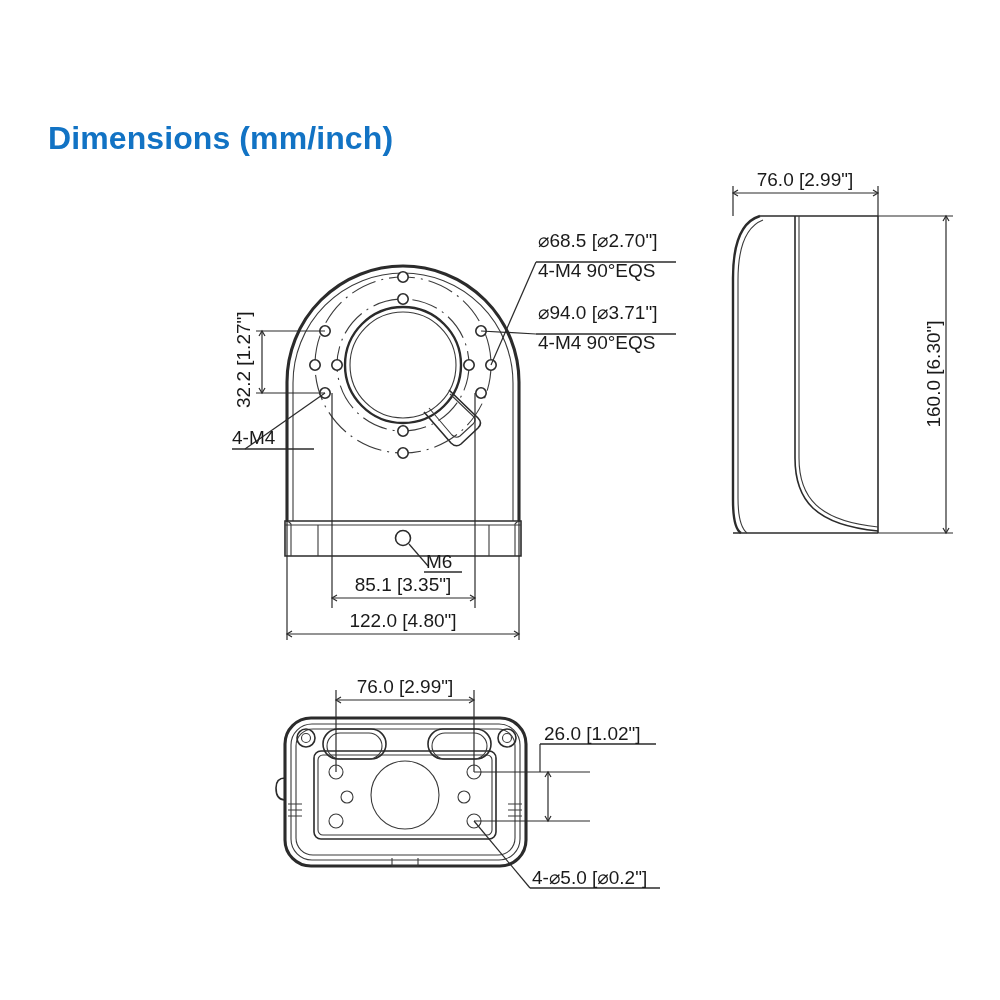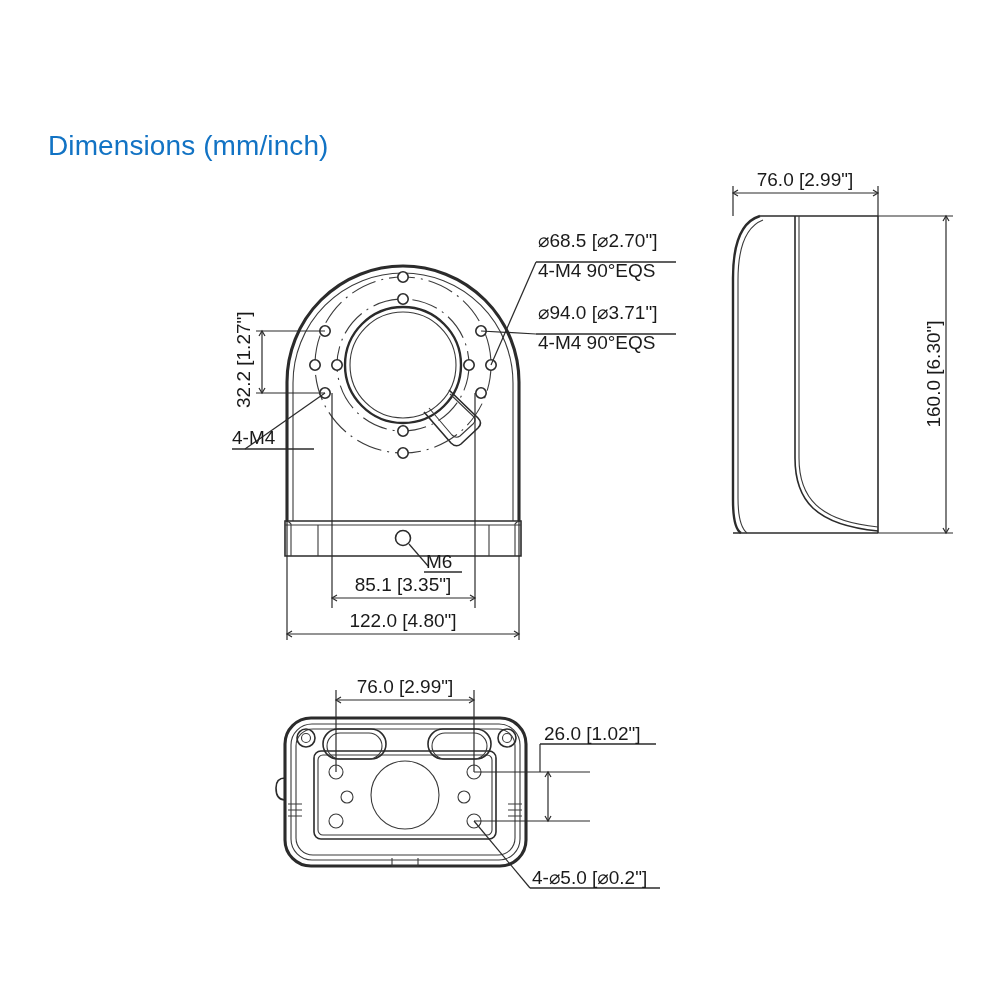--- a/index.html
+++ b/index.html
@@ -6,23 +6,23 @@
   html,body{margin:0;padding:0;}
   body{
     width:1000px;height:1000px;
     background:#ffffff;
     font-family:"Liberation Sans","DejaVu Sans",sans-serif;
     overflow:hidden;
     position:relative;
   }
   #page-title{
     position:absolute;
-    left:48px; top:130px;
-    font-size:28px;
-    font-weight:normal;
+    left:48px; top:120px;
+    font-size:32px;
+    font-weight:bold;
     color:#1273c4;
     letter-spacing:.1px;
     white-space:nowrap;
   }
   #drawing{
     position:absolute;
     left:0; top:0;
     width:1000px; height:1000px;
   }
   svg text{

